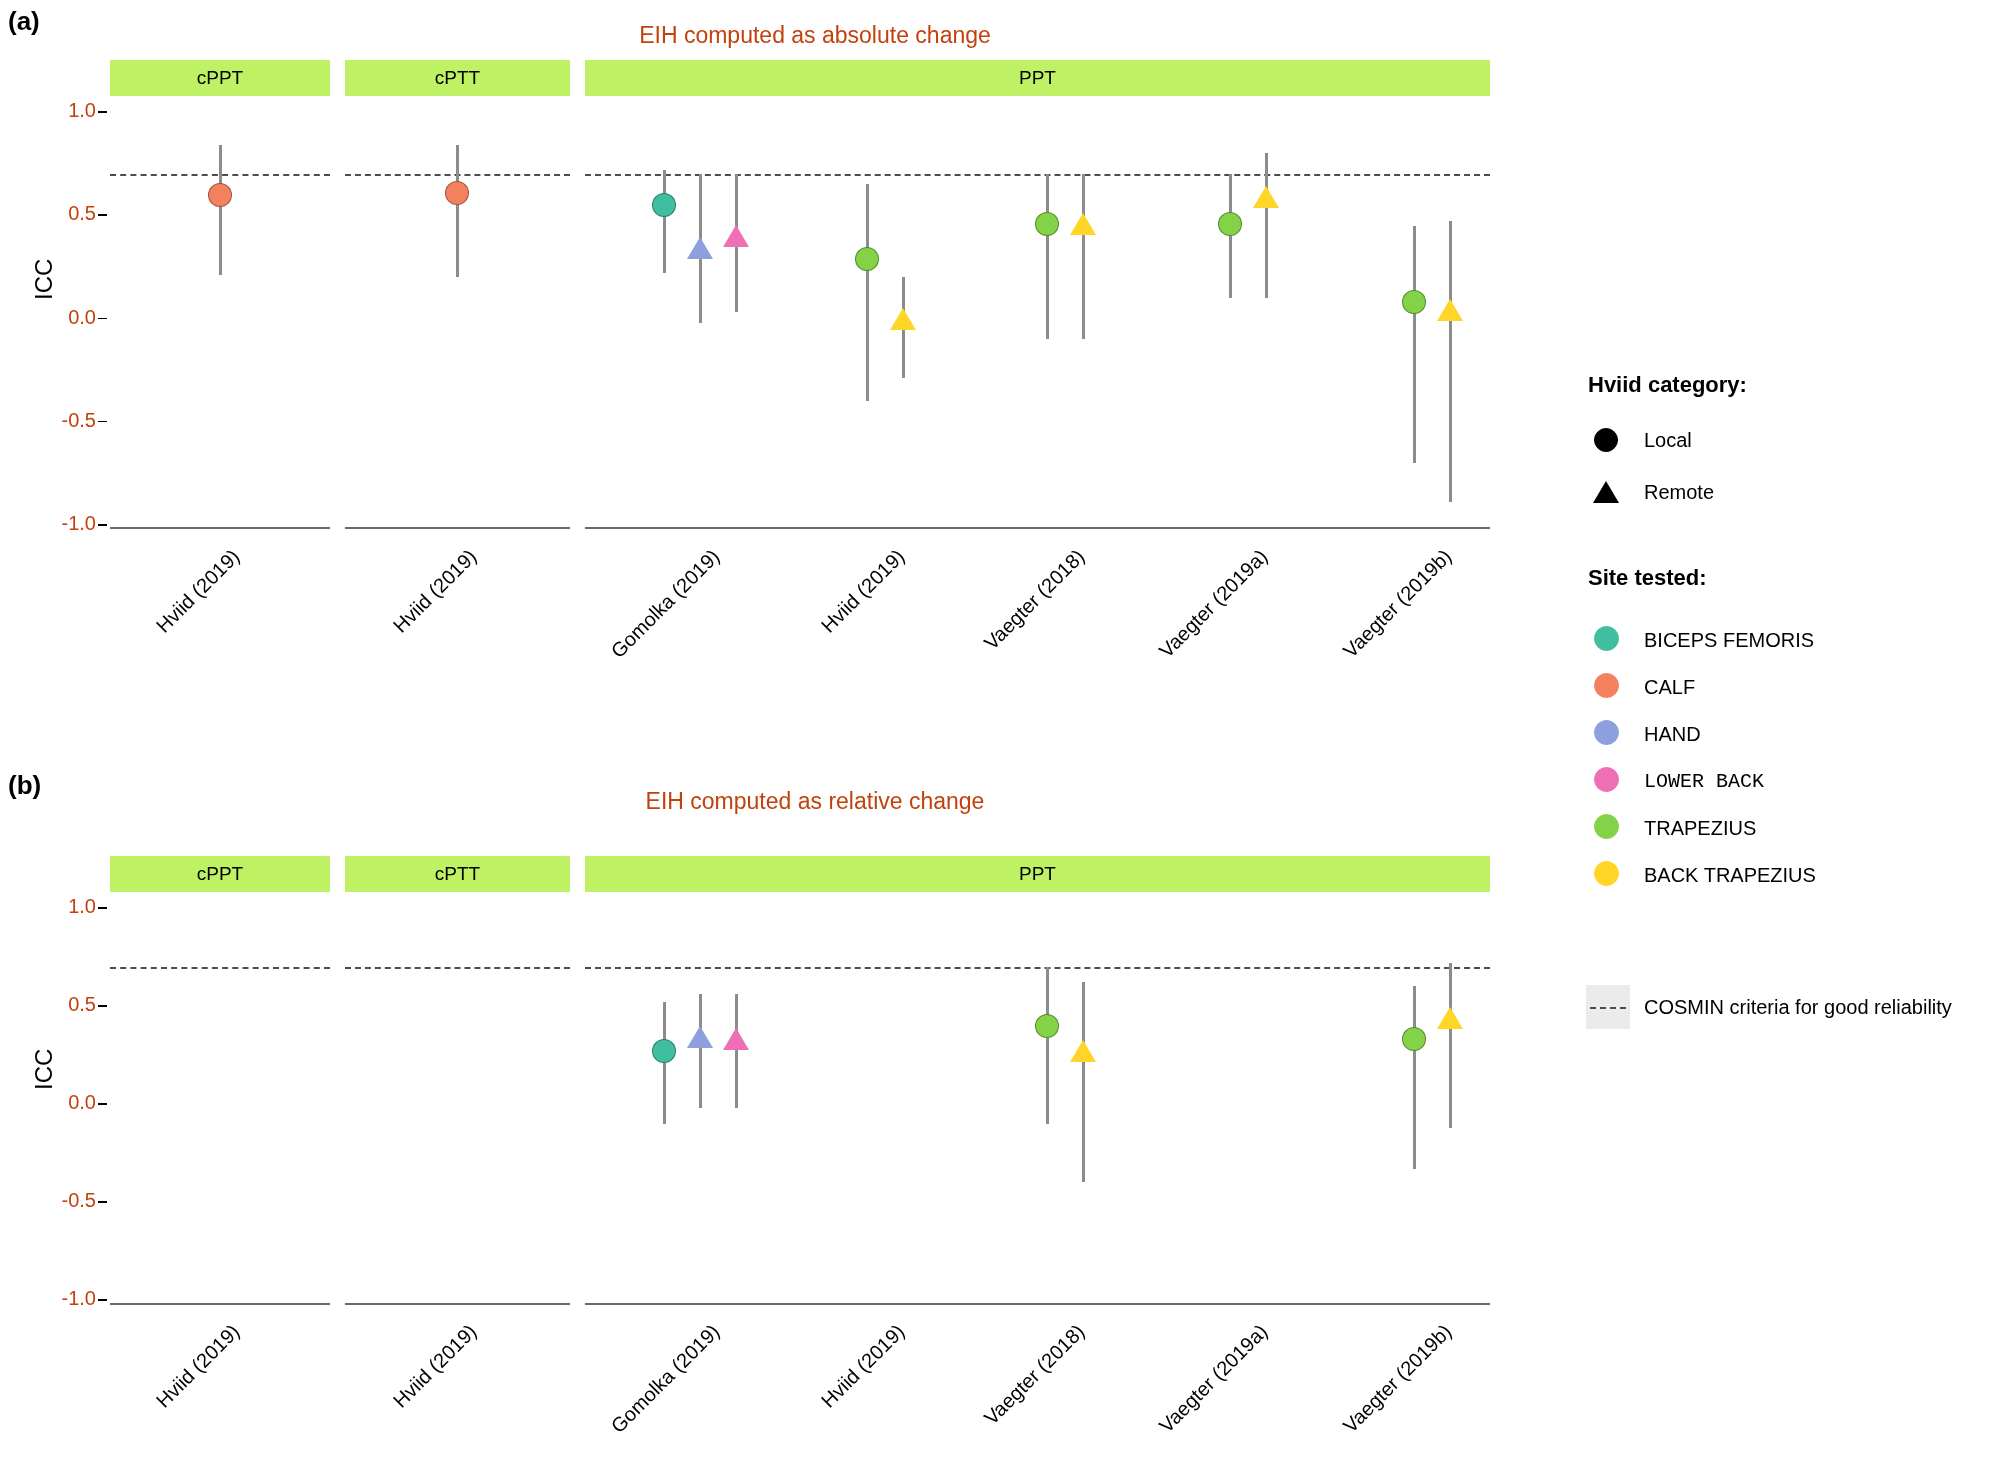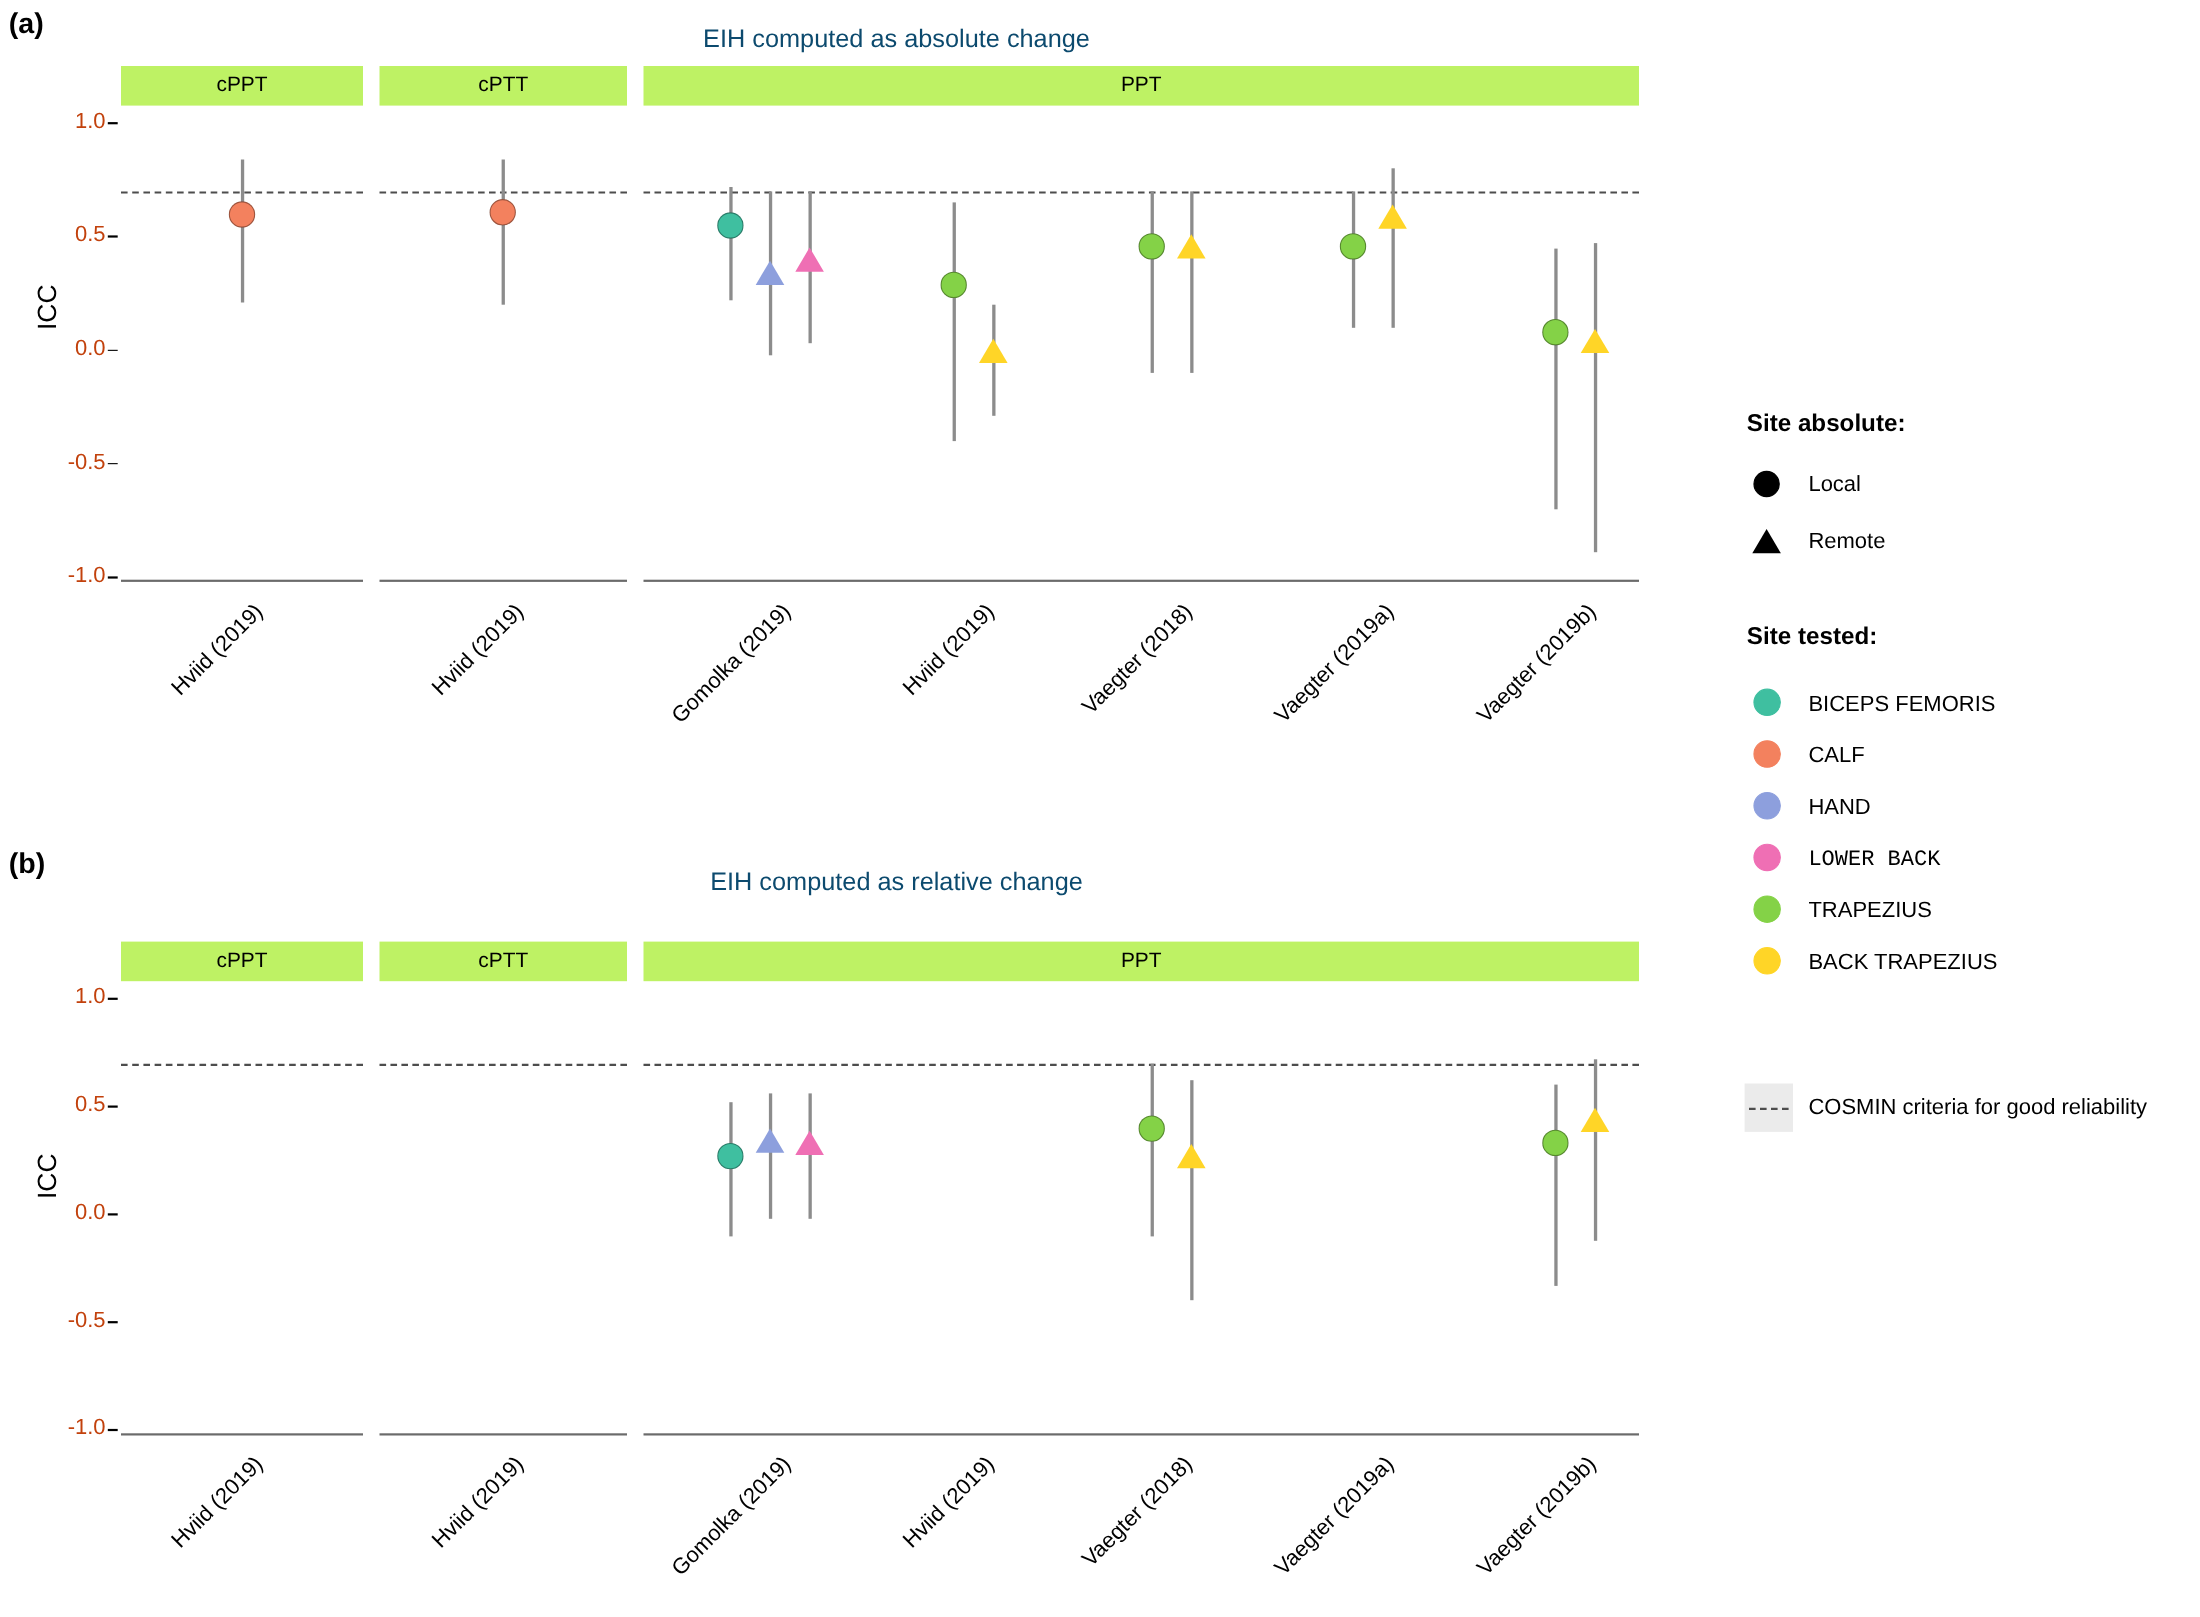--- a/index.html
+++ b/index.html
@@ -19,21 +19,21 @@
   .panel-letter {
     position: absolute;
     font-weight: bold;
     font-size: 26px;
     color: #000;
   }
 
   .plot-title {
     position: absolute;
     font-size: 23px;
-    color: #0c4a6e;
+    color: #c2410c;
     text-align: center;
   }
 
   .axis-label-icc {
     position: absolute;
     font-size: 24px;
     color: #000;
     transform: rotate(-90deg);
     transform-origin: left top;
     white-space: nowrap;
@@ -229,21 +229,21 @@
       <div class="pt-tri" style="left:1070px; top:1040.08px; border-bottom:22px solid #ffd527;"></div>
       <div class="xtick-label" style="left:1048px; top:1320px; width:208px;">Vaegter (2019a)</div>
       <div class="xtick-label" style="left:1232px; top:1320px; width:208px;">Vaegter (2019b)</div>
       <div class="errbar" style="left:1412.5px; top:986.4px; height:182.2800000000001px;"></div>
       <div class="pt-circle" style="left:1402px; top:1027.32px; width:24px; height:24px; background:#84d247;"></div>
       <div class="errbar" style="left:1448.5px; top:962.88px; height:164.64px;"></div>
       <div class="pt-tri" style="left:1437px; top:1006.76px; border-bottom:22px solid #ffd527;"></div>
     </div>
 
   <div id="legendBox">
-      <div class="legend-title" style="left:1588px; top:372px;">Site absolute:</div>
+      <div class="legend-title" style="left:1588px; top:372px;">Hviid category:</div>
       <div class="pt-circle" style="left:1594px; top:428px; width:24px; height:24px; background:#000000; border-color:#000000;"></div>
       <div class="legend-item-label" style="left:1644px; top:429px;">Local</div>
       <div class="pt-tri" style="left:1593px; top:481px; border-bottom:22px solid #000000;"></div>
       <div class="legend-item-label" style="left:1644px; top:481px;">Remote</div>
       <div class="legend-title" style="left:1588px; top:565px;">Site tested:</div>
       <div class="pt-circle" style="left:1594px; top:626px; width:25px; height:25px; background:#3fbfa0; border-color:#3fbfa0;"></div>
       <div class="legend-item-label" style="left:1644px; top:629px;">BICEPS FEMORIS</div>
       <div class="pt-circle" style="left:1594px; top:673px; width:25px; height:25px; background:#f3815e; border-color:#f3815e;"></div>
       <div class="legend-item-label" style="left:1644px; top:676px;">CALF</div>
       <div class="pt-circle" style="left:1594px; top:720px; width:25px; height:25px; background:#8d9fdd; border-color:#8d9fdd;"></div>

